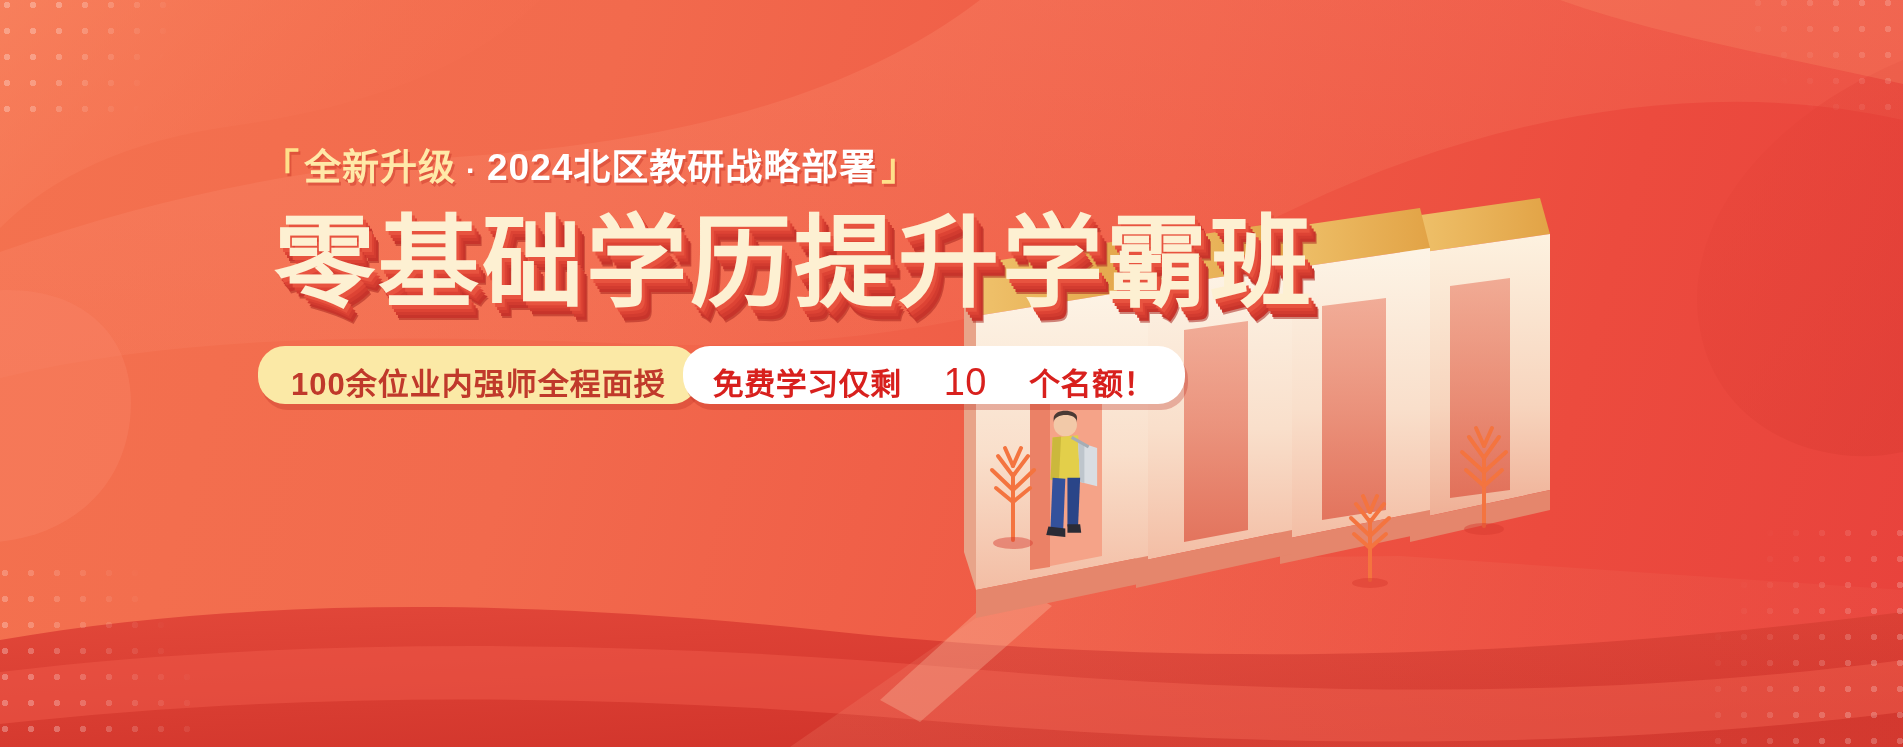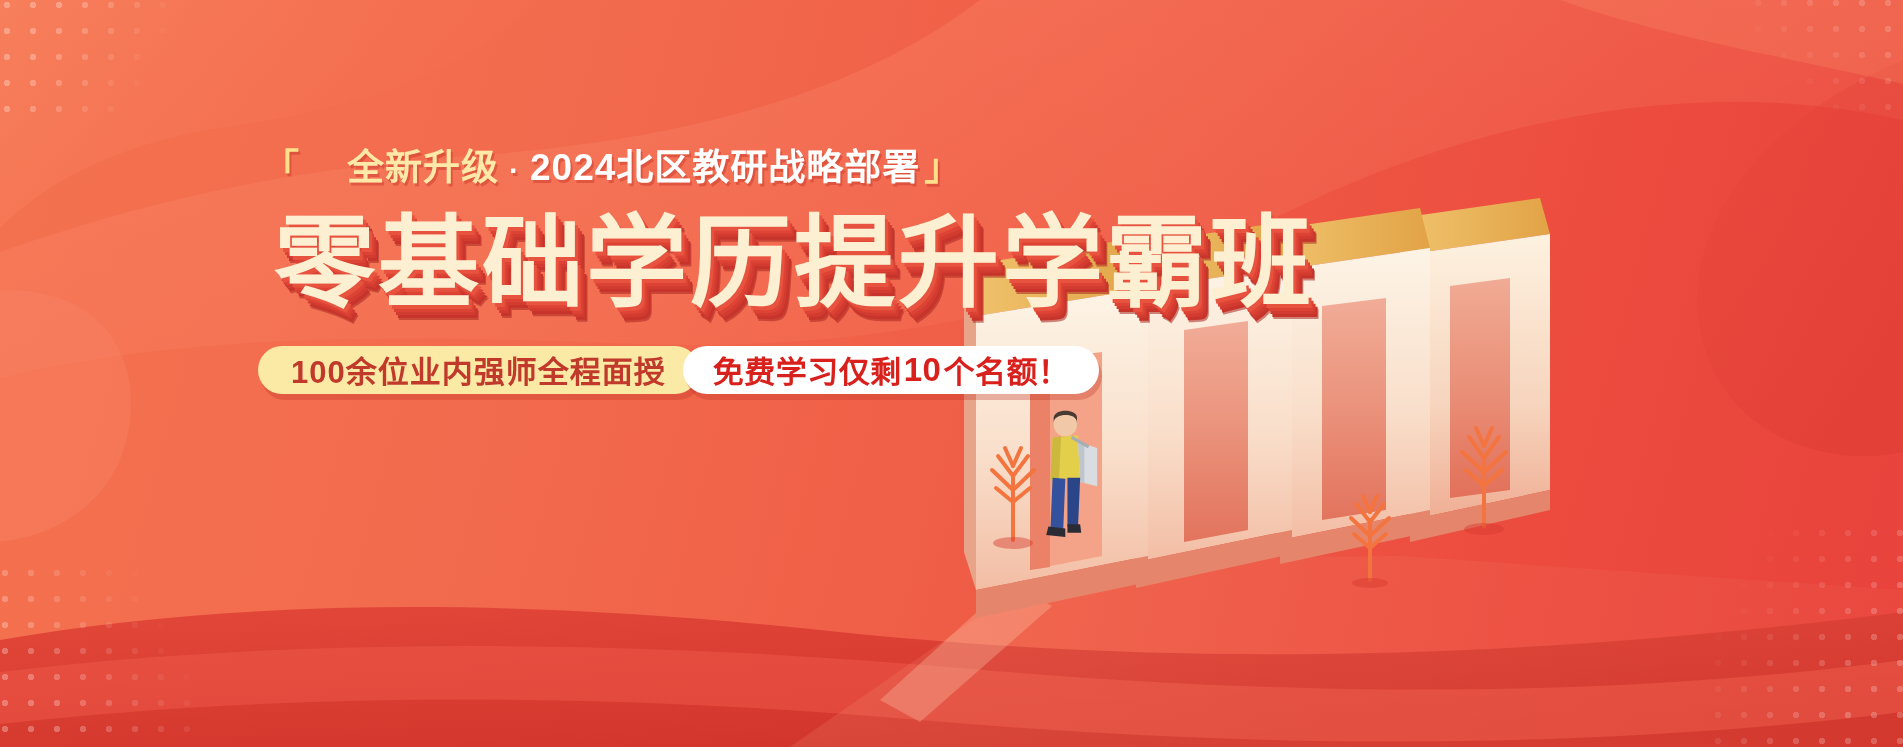--- a/index.html
+++ b/index.html
@@ -54,21 +54,21 @@
   .subtitle{
     font-size:37px;
     font-weight:700;
     letter-spacing:1px;
     white-space:nowrap;
     line-height:1.1;
     margin:0 0 22px 0;
     text-shadow:2px 3px 0 rgba(196,47,36,.42);
   }
   .subtitle .brk{color:#ffe08a;font-weight:700;padding:0 4px;}
-  .subtitle .hi{color:#ffe9a8;margin-left:43px;}
+  .subtitle .hi{color:#ffe9a8;}
   .subtitle .dot{color:#ffffff;padding:0 10px;font-size:30px;vertical-align:middle;}
   .subtitle .wt{color:#ffffff;}
 
   
   .headline{
     margin:16px;
     font-size:101px;
     font-weight:900;
     line-height:1.04;
     letter-spacing:3px;
@@ -84,23 +84,23 @@
 
   
   .pill-row{
     display:flex;
     align-items:center;
     margin-top:30px;
     position:relative;
   }
   .pill{
     display:flex;
-    align-items:center;
+    align-items:flex-end;
     justify-content:center;
-    height:48px;
+    height:58px;
     border-radius:27px;
     white-space:nowrap;
     font-weight:800;
     position:relative;
   }
   .pill-left{
     background:#fbe9a6;
     color:#c0392b;
     font-size:31px;
     letter-spacing:1px;
@@ -110,22 +110,23 @@
   }
   .pill-right{
     background:#ffffff;
     color:#d8201d;
     font-size:31px;
     letter-spacing:0.5px;
     padding:0 30px;
     margin-left:-16px;
     box-shadow:3px 6px 0 rgba(190,45,35,.30);
     z-index:2;
-  }
-  .pill-right .num{font-size:33px;font-weight:700;padding:0 2px;}
+    gap:40px;
+  }
+  .pill-right .num{font-size:38px;font-weight:400;padding:0 2px;}
 
   
   #art{
     position:absolute;
     left:930px;
     top:190px;
     width:640px;
     height:470px;
     pointer-events:none;
   }

